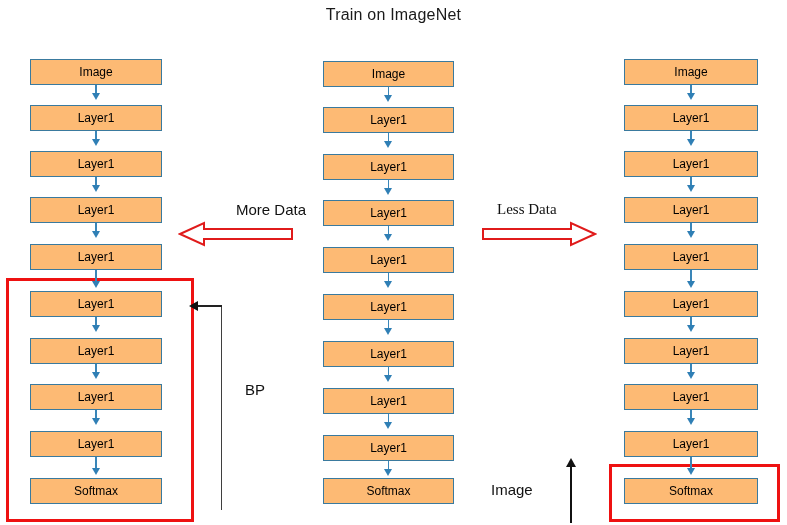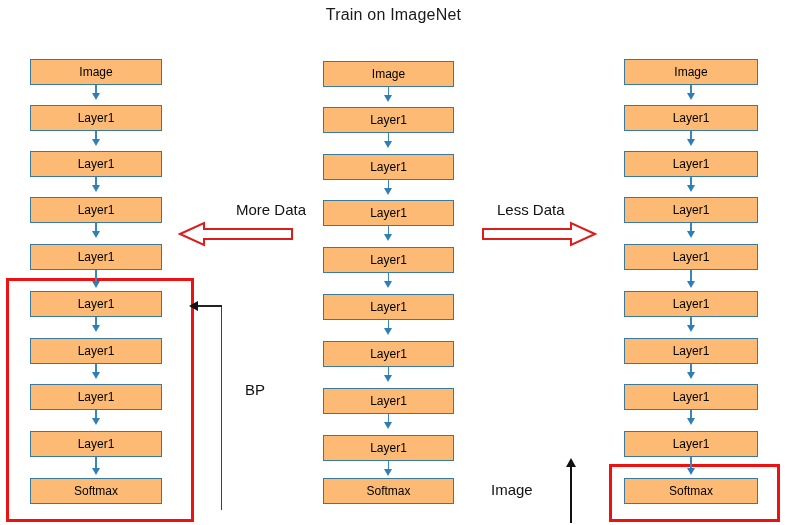--- a/index.html
+++ b/index.html
@@ -241,21 +241,21 @@
     <div class="arrow-head" style="left:686.5px; top:468px;"></div>
 
     <div class="node" style="left:624px; top:478px; width:134px;">Softmax</div>
   </div>
 
   <div class="note-label" style="left:204px; top:201px;margin-left:32px;">More Data</div>
   <svg class="data-arrow" style="left:178px; top:221px;" width="116" height="24" viewBox="0 0 116 24">
     <polygon points="2,12 26,1 26,7 114,7 114,17 26,17 26,23" fill="#ffffff" stroke="#e01b1b" stroke-width="2" stroke-linejoin="miter"></polygon>
   </svg>
 
-  <div class="note-label" style="left:497px; top:201px;">Less Data</div>
+  <div class="note-label" style="left:497px; top:201px;font-family:Liberation Serif, serif;">Less Data</div>
   <svg class="data-arrow" style="left:481px; top:221px;" width="116" height="24" viewBox="0 0 116 24">
     <polygon points="114,12 90,1 90,7 2,7 2,17 90,17 90,23" fill="#ffffff" stroke="#e01b1b" stroke-width="2" stroke-linejoin="miter"></polygon>
   </svg>
 
   <div class="bp-line" style="left:221px; top:306px; height:204px;"></div>
   <div class="bp-hline" style="left:198px; top:305px; width:24px;"></div>
   <div class="bp-arrowhead" style="left:189px; top:300.5px;"></div>
   <div class="note-label" style="left:245px; top:381px;">BP</div>
 
   <div class="note-label" style="left:491px; top:481px;">Image</div>

